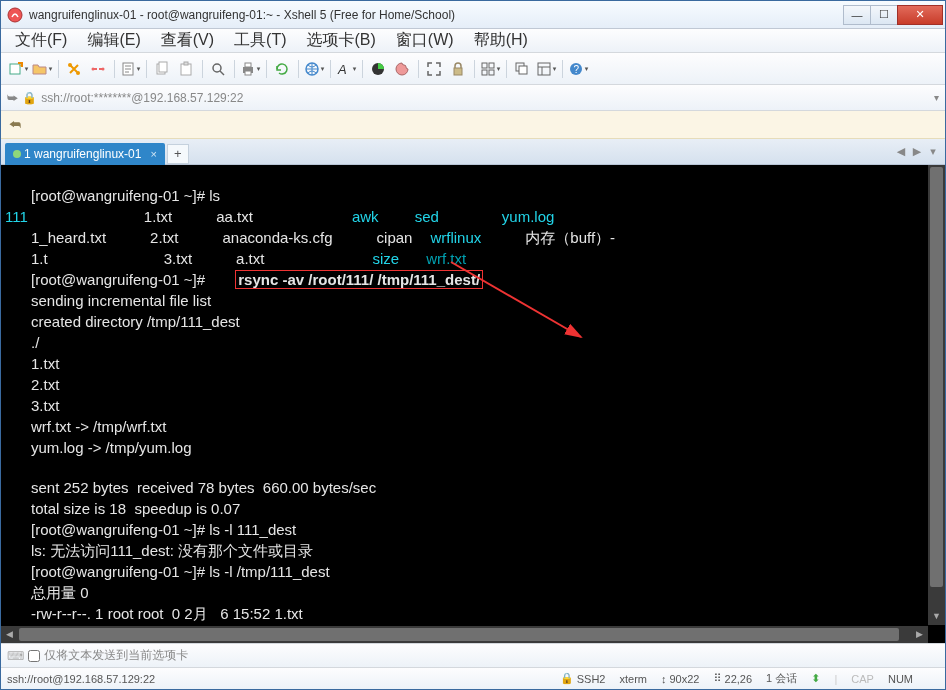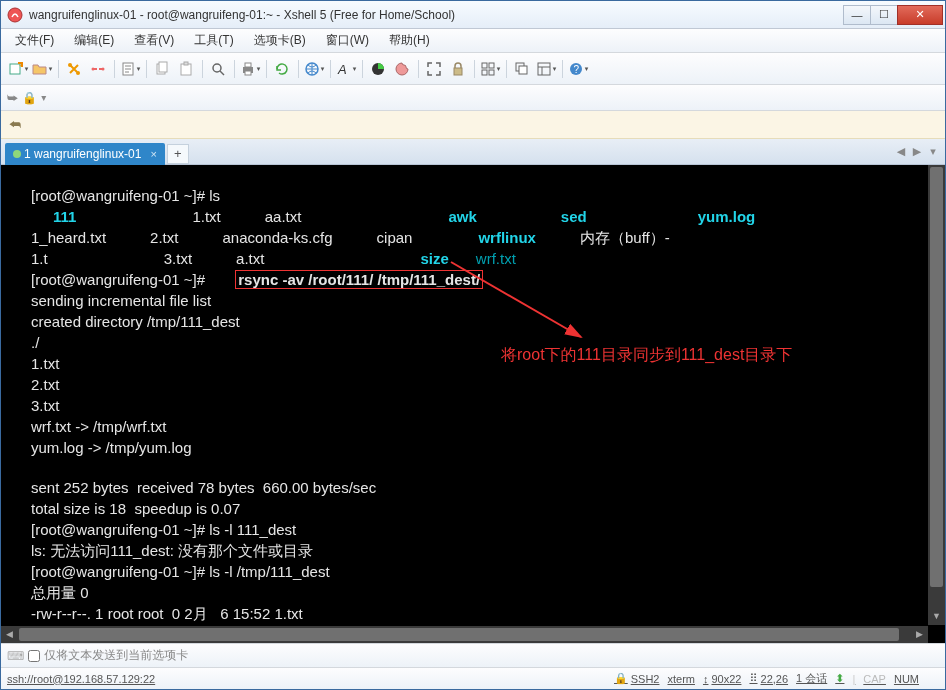--- a/index.html
+++ b/index.html
@@ -9,21 +9,21 @@
 
 .titlebar { height: 28px; background: linear-gradient(#f7fbff, #e5eef8); display: flex; align-items: center; padding: 0 2px 0 6px; font-size: 12px; color: #333; border-bottom: 1px solid #c0c8d4; }
 .titlebar .app-icon { width: 16px; height: 16px; margin-right: 6px; display:inline-flex; align-items:center; justify-content:center;}
 .titlebar .app-icon svg { width:16px; height:16px;}
 .titlebar .title-text { flex: 1; }
 .win-btns { display: flex; gap: 0; }
 .win-btn { width: 28px; height: 20px; display: flex; align-items: center; justify-content: center; font-size: 11px; color: #333; background:linear-gradient(#f4f7fb,#dce7f3); border:1px solid #b0bccc; margin-left:-1px;}
 .win-btn.min { border-radius: 0;}
 .win-btn.close { background: linear-gradient(#e26b5b,#c83c2a); color: #fff; width: 46px; border-color:#a03028;}
 
-.menubar { height: 24px; background: linear-gradient(#fdfdfe,#edf2f8); border-bottom: 1px solid #d4d8dd; display: flex; align-items: center; padding: 0 6px; font-size: 12px; gap: 4px;}
+.menubar { height: 24px; background: linear-gradient(#fdfdfe,#edf2f8); border-bottom: 1px solid #d4d8dd; display: flex; align-items: center; padding: 0 6px; font-size: 16px; gap: 4px;}
 .menubar .menu-item { padding: 2px 8px; color: #333; }
 
 .toolbar { height: 32px; background: linear-gradient(#fdfdfe,#edf2f8); border-bottom: 1px solid #d4d8dd; display: flex; align-items: center; padding: 0 6px; gap: 2px;}
 .tb-btn { width: 22px; height: 22px; display: flex; align-items: center; justify-content: center; }
 .tb-btn svg { width:16px; height:16px;}
 .tb-sep { width: 6px; height: 22px; display:flex; align-items:center; justify-content:center; color:#ccc;}
 .tb-sep::before{content:"";width:1px;height:18px;background:#ccd4dd;}
 .drop{font-size:7px;color:#555;margin-left:1px;}
 
 .addrbar { height: 26px; background: linear-gradient(#fdfdfe,#edf2f8); border-bottom: 1px solid #d4d8dd; display: flex; align-items: center; padding: 0 6px; font-size: 12px; color: #888; gap:4px;}
@@ -37,40 +37,40 @@
 .tabbar { height: 26px; background: linear-gradient(#e8eef6,#d5e1ee); border-bottom: 1px solid #b8c5d6; display: flex; align-items: center; padding: 0 4px; font-size: 12px;}
 .session-tab { height: 22px; background: #2f86c9; color: #fff; padding: 0 8px; display: flex; align-items: center; gap: 3px; border-radius: 2px 2px 0 0; margin-top:4px;}
 .session-tab .dot{width:8px;height:8px;background:#8fd87a;border-radius:50%;}
 .session-tab .xclose{font-size:11px;color:#d0e6f5;margin-left:6px;}
 .tab-add { width: 22px; height: 20px; margin-left: 2px; margin-top:4px; background: #f5f9fc; border: 1px solid #c5d1dd; display: flex; align-items: center; justify-content: center; color: #555; font-size:13px;}
 .tabbar .spacer{flex:1;}
 .tabbar .navbtn{width:16px;height:16px;color:#888;font-size:11px;display:flex;align-items:center;justify-content:center;}
 
 .terminal { flex: 1; background: #000; color: #bbb; font-family: "Consolas","Courier New",monospace; font-size: 15px; line-height: 19px; padding: 2px 4px; position: relative; overflow:hidden; white-space: pre;}
 .terminal .w{color:#e5e5e5;margin-left:26px;}
-.terminal .cyan{color:#22d4e8; font-weight:bold;margin-left:48px;}
+.terminal .cyan{color:#22d4e8; font-weight:normal;}
 .terminal .dcyan{color:#00a0b0;}
 .redbox{border:1px solid #e33; padding:0 2px;font-weight:bold;}
 .annot{position:absolute; color:#e33; font-size:16px; font-family:"Microsoft YaHei",sans-serif;}
 .arrow{position:absolute; pointer-events:none;}
 .scrollbar{position:absolute;right:0;top:0;bottom:18px;width:17px;background:#3a3a3a;}
 .scrollbar .thumb{position:absolute;left:2px;right:2px;top:2px;height:420px;background:#707070;border-radius:2px;}
 .scrollbar .arr{position:absolute;left:0;right:0;height:17px;display:flex;align-items:center;justify-content:center;color:#aaa;font-size:9px;}
 .scrollbar .arr.up{top:0;}
 .scrollbar .arr.dn{bottom:0;}
 .hscroll{position:absolute;left:0;right:17px;bottom:0;height:17px;background:#3a3a3a;}
 .hscroll .thumb{position:absolute;top:2px;bottom:2px;left:18px;width:880px;background:#707070;border-radius:2px;}
 .hscroll .arr{position:absolute;top:0;bottom:0;width:17px;display:flex;align-items:center;justify-content:center;color:#aaa;font-size:9px;}
 .hscroll .arr.l{left:0;}
 .hscroll .arr.r{right:0;}
 
 .footer1 { height: 24px; background: linear-gradient(#fdfdfe,#edf2f8); border-top: 1px solid #d4d8dd; display: flex; align-items: center; padding: 0 6px; font-size: 12px; color:#888; gap:4px;}
 .footer1 input[type=checkbox]{width:12px;height:12px;}
 
-.statusbar { height: 22px; background: linear-gradient(#fdfdfe,#edf2f8); border-top: 1px solid #d4d8dd; display: flex; align-items: center; padding: 0 6px; font-size: 11px; color: #555; gap: 8px; text-decoration: underline;}
+.statusbar { height: 22px; background: linear-gradient(#fdfdfe,#edf2f8); border-top: 1px solid #d4d8dd; display: flex; align-items: center; padding: 0 6px; font-size: 11px; color: #555; gap: 14px;}
 .statusbar .st-left{flex:1;}
 .statusbar .st-item{display:flex;align-items:center;gap:3px;}
 .statusbar .sep{color:#ccc;}
 </style>
 </head>
 <body>
 
 <div class="window">
 
   <div class="titlebar">
@@ -241,20 +241,21 @@
           <circle cx="8" cy="8" r="6" fill="#48c"></circle>
           <text x="5.5" y="12" font-size="10" fill="#fff">?</text>
         </svg>
         <span class="drop">▾</span>
       </div>
   </div>
 
   <div class="addrbar">
     <span style="color:#888;">⮩</span>
     <span class="lock">🔒</span>
+    <input type="text" value="ssh://root:********@192.168.57.129:22" style="">
     <span class="chev">▾</span>
   </div>
 
   <div class="hintbar">
     <span class="hicon">⮪</span>
   </div>
 
   <div class="tabbar">
     <div class="session-tab">
       <span class="dot"></span>
@@ -292,21 +293,20 @@
 <span class="w">-rw-r--r--. 1 root root  0 2月   6 15:52 1.txt</span>
 <span class="w">-rw-r--r--. 1 root root  0 2月   6 15:52 2.txt</span>
     <svg class="arrow" style="left:440px;top:92px;width:160px;height:100px;">
       <defs>
           <marker id="ah" markerWidth="10" markerHeight="10" refX="8" refY="3" orient="auto">
             <path d="M0,0 L0,6 L9,3 z" fill="#e33"></path>
           </marker>
         </defs>
       <line x1="10" y1="5" x2="140" y2="80" stroke="#e33" stroke-width="2" marker-end="url(#ah)"></line>
     </svg>
-    <div class="annot" style="left:500px;top:180px;">将root下的111目录同步到111_dest目录下</div>
     <div class="scrollbar">
       <div class="arr up">▲</div>
       <div class="thumb"></div>
       <div class="arr dn">▼</div>
     </div>
     <div class="hscroll">
       <div class="arr l">◀</div>
       <div class="thumb"></div>
       <div class="arr r">▶</div>
     </div>

